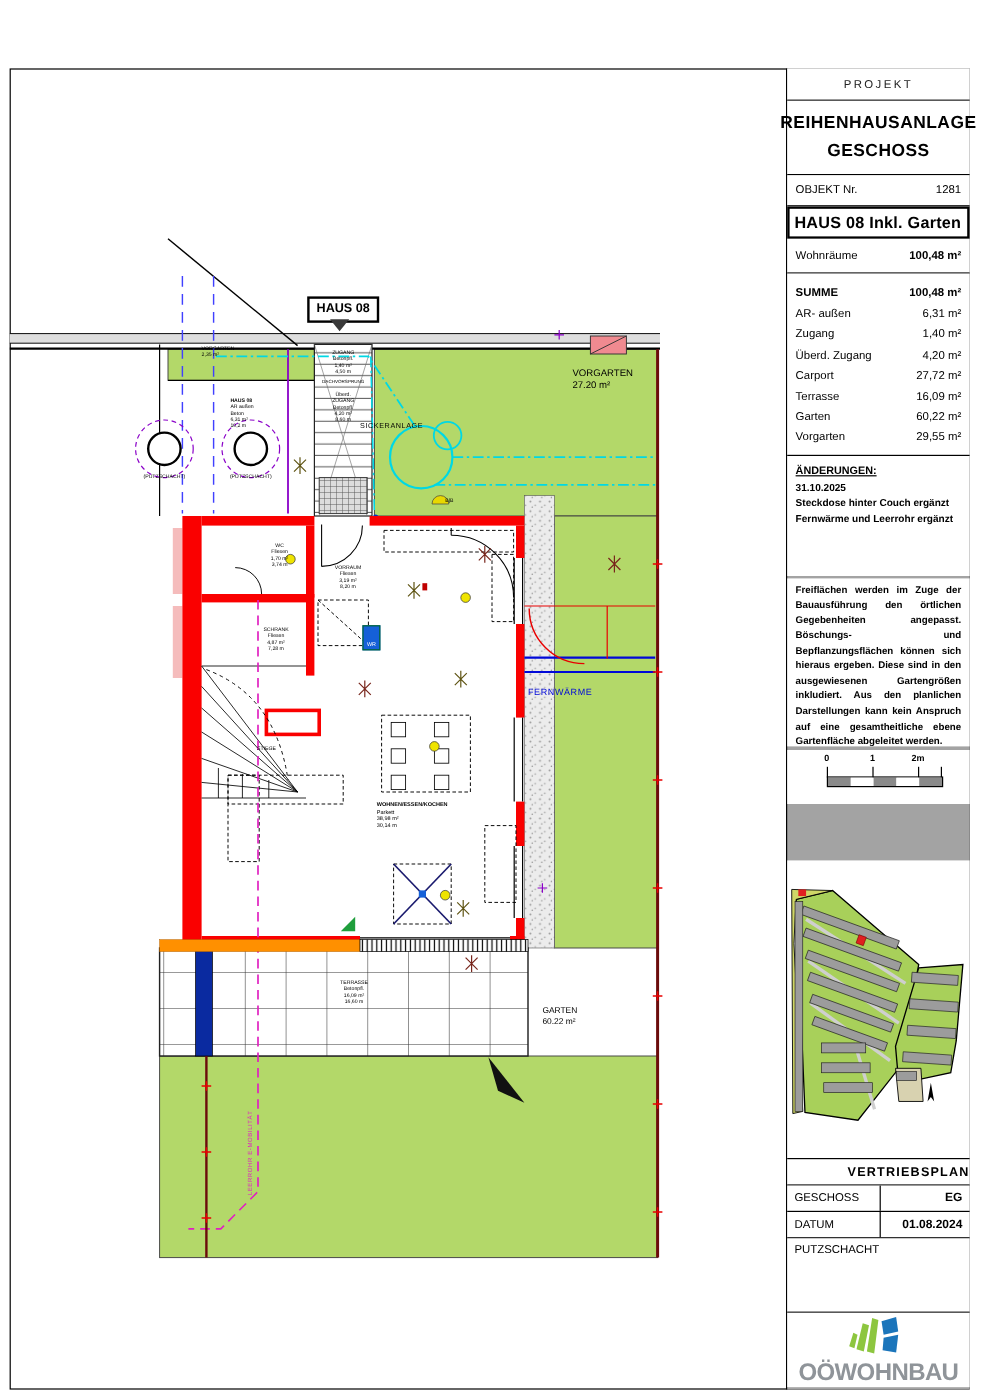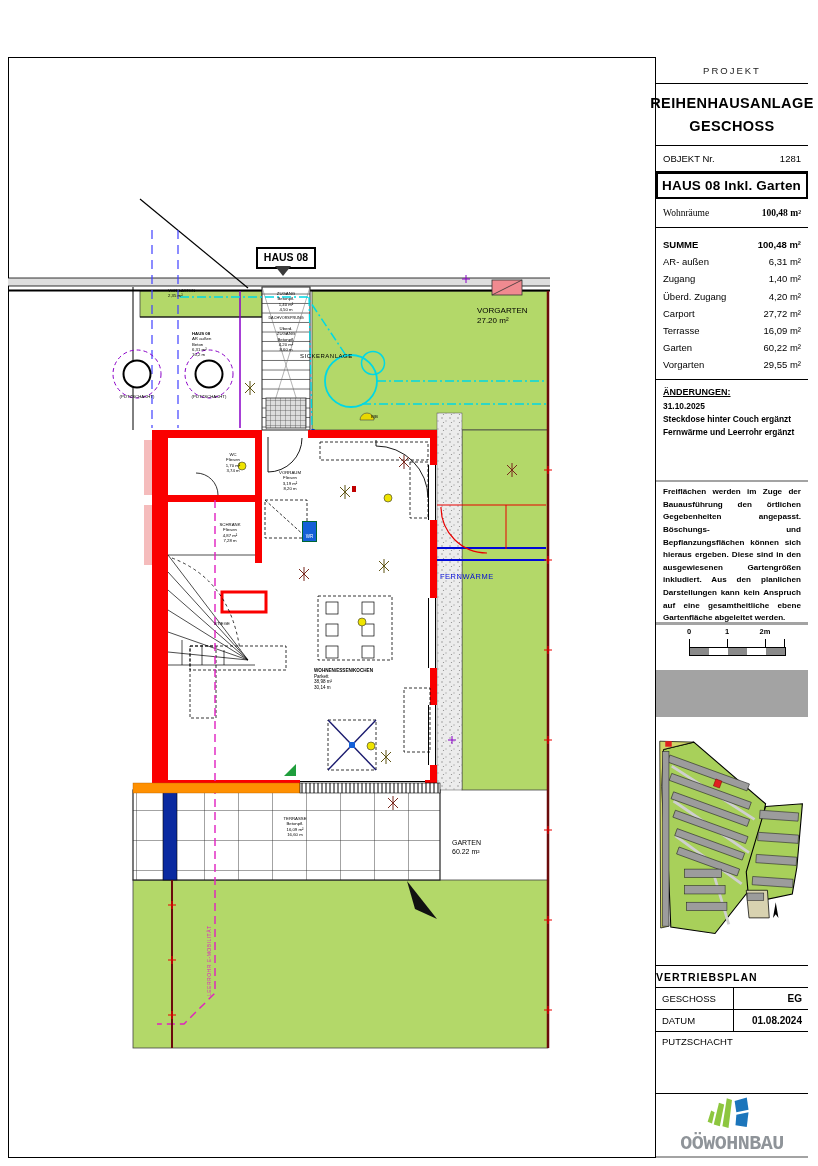--- a/index.html
+++ b/index.html
@@ -31,44 +31,44 @@
   .projekt{top:0;height:27px;display:flex;align-items:center;justify-content:center;
            font-size:9.5px;letter-spacing:2px;color:#222;}
   .pname{top:27px;height:62px;display:flex;flex-direction:column;align-items:center;justify-content:center;
          font-size:14.5px;font-weight:600;letter-spacing:.4px;line-height:1.55;}
   .objekt{top:89px;height:26px;display:flex;align-items:center;justify-content:space-between;
           padding:0 7px;font-size:9.5px;}
   .hausbox{top:115px;height:27px;display:flex;align-items:center;padding:0 4px;
            font-size:13.5px;font-weight:bold;letter-spacing:.2px;border:2px solid #000;border-bottom-width:2px;
            margin:0;box-sizing:border-box;}
   .wohnrow{top:142px;height:29px;display:flex;align-items:center;justify-content:space-between;
-           padding:0 7px;font-size:9.5px;font-family:Liberation Serif, serif;}
+           padding:0 7px;font-size:9.5px;}
   .summe{top:171px;height:152px;padding:8px 7px 8px 7px;font-size:9.5px;}
   .srow{display:flex;justify-content:space-between;height:17.2px;align-items:center;}
   .srow.bold{font-weight:bold;}
   .aender{top:323px;height:100px;padding:6px 7px;font-size:8.4px;font-weight:600;line-height:1.55;border-bottom:none;}
   .aender .hd{font-weight:bold;text-decoration:underline;font-size:9px;}
   .disclaimer{top:425px;height:140px;padding:4px 7px;font-size:8.1px;font-weight:600;line-height:1.56;
               text-align:justify;border-bottom:none;}
   .scalewrap{top:568px;height:45px;border-bottom:none;}
   .scalebar{position:absolute;left:33px;top:22px;width:95px;height:7px;border:1px solid #000;display:flex;}
   .seg{flex:1;height:100%;}
   .seg.d{background:#8a8a8a;}.seg.w{background:#fff;}
   .stick{position:absolute;top:14px;width:1px;height:9px;background:#000;}
   .slbl{position:absolute;top:2px;font-size:7.5px;font-weight:bold;transform:translateX(-50%);}
   .mapwrap{top:660px;height:248px;border-bottom:none;display:flex;align-items:center;justify-content:center;}
-  .vertrieb{top:908px;height:23px;display:flex;align-items:center;justify-content:flex-start;
+  .vertrieb{top:908px;height:23px;display:flex;align-items:center;justify-content:flex-end;
             font-size:10.5px;font-weight:bold;letter-spacing:1px;border-top:1.2px solid #000;}
   .cellrow{display:flex;}
   .geschoss{top:931px;height:22px;padding:0;}
   .datum{top:953px;height:22px;padding:0;}
   .cl{width:78px;box-sizing:border-box;border-right:1.2px solid #000;padding:0 6px;display:flex;align-items:center;font-size:9.5px;}
   .cv{flex:1;display:flex;align-items:center;justify-content:flex-end;padding:0 6px;font-size:10px;font-weight:bold;}
   .unterschrift{top:975px;height:62px;padding:4px 6px;font-size:9.5px;}
-  .logo{top:1037px;height:62px;border-bottom:none;display:flex;flex-direction:column;align-items:center;justify-content:space-between;padding-bottom:2px;font-family:Liberation Mono, monospace;}
+  .logo{top:1037px;height:62px;border-bottom:none;display:flex;flex-direction:column;align-items:center;justify-content:space-between;padding-bottom:2px;}
   .logotext{font-size:20px;font-weight:bold;color:#8f9499;letter-spacing:-.5px;line-height:1;}
 </style>
 </head>
 <body>
 
 <div class="page">
 <div class="sheet"></div>
 
 <svg class="plan-svg" viewBox="8 57 647 1103">
   <defs>

